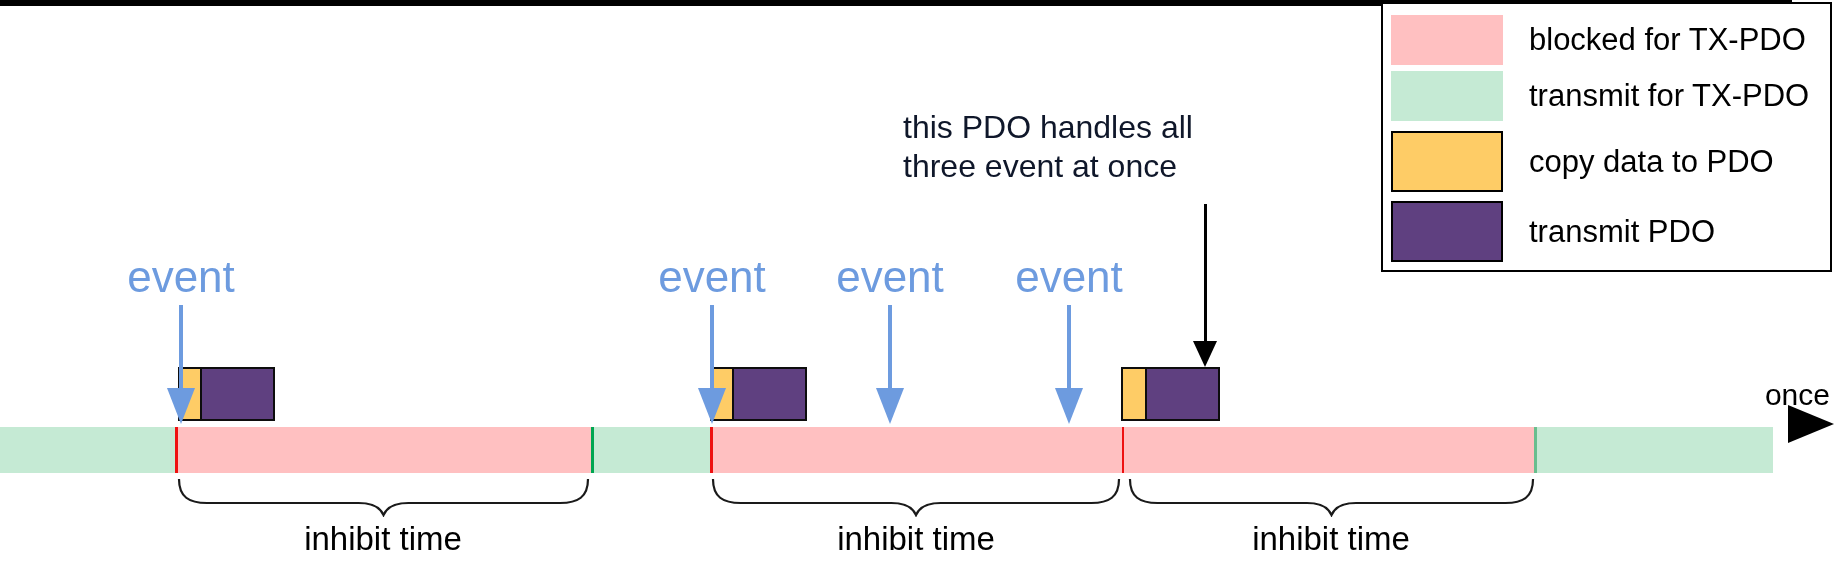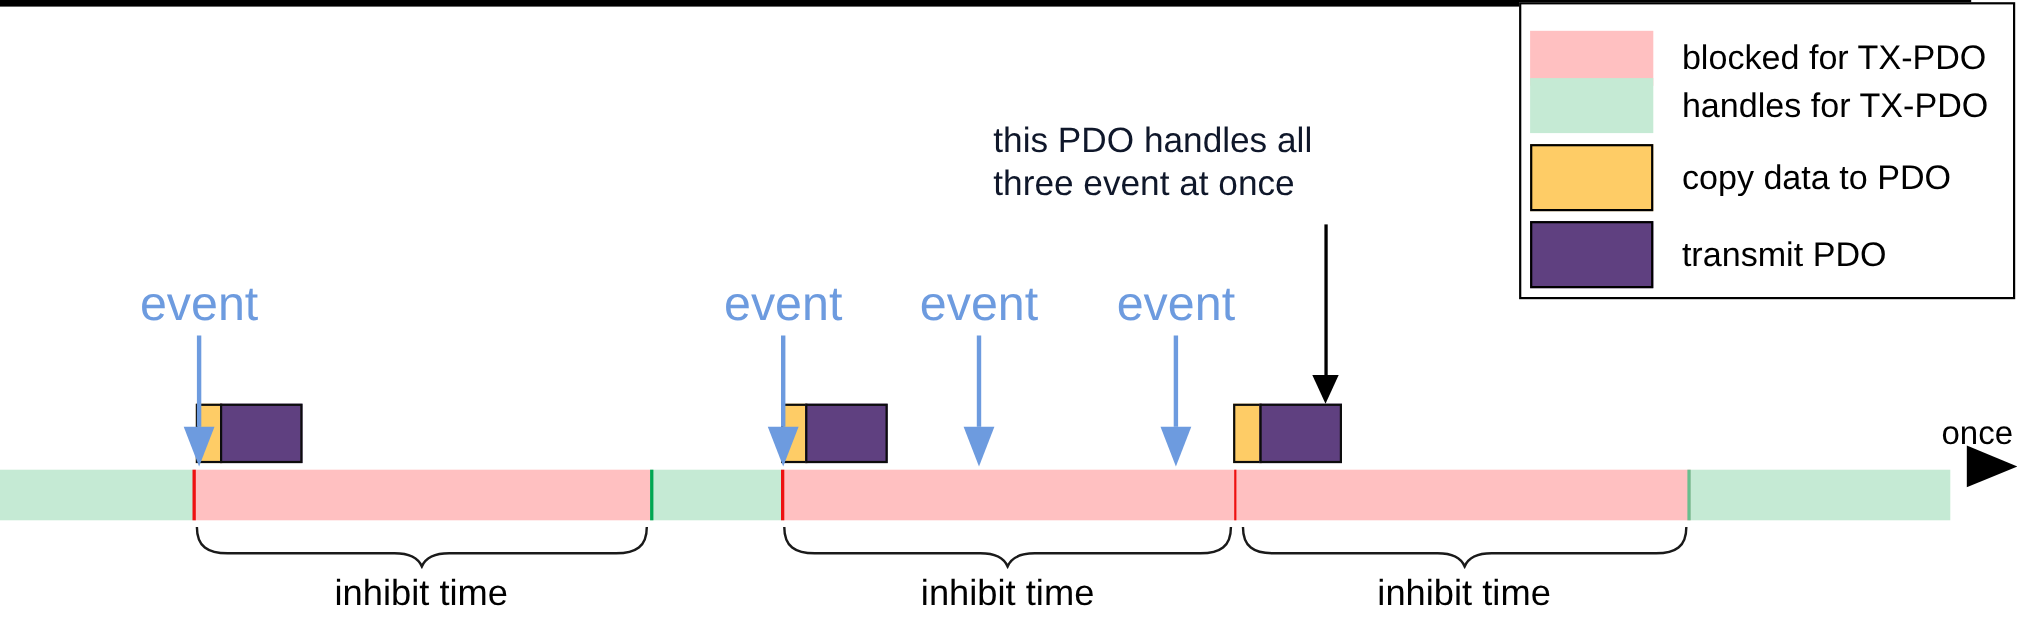--- a/index.html
+++ b/index.html
@@ -136,21 +136,21 @@
     position: absolute; left: 1381px; top: 2px;
     width: 451px; height: 270px;
     box-sizing: border-box;
     border: 2px solid #000;
     background: #fff;
   }
   .legend-row {
     position: absolute; left: 8px; right: 4px;
     display: flex; align-items: center; gap: 26px;
   }
-  .lr1 { top: 24px;   height: 50px; }
+  .lr1 { top: 11px;   height: 50px; }
   .lr2 { top: 67px;  height: 50px; }
   .lr3 { top: 127px; height: 61px; }
   .lr4 { top: 197px; height: 61px; }
   .swatch { width: 112px; height: 100%; flex: 0 0 112px; box-sizing: border-box; }
   .sw-blocked  { background: var(--blocked_pink); }
   .sw-allowed  { background: var(--allowed_green); }
   .sw-copy     { background: var(--copy_yellow);     border: 2px solid #000; }
   .sw-transmit { background: var(--transmit_purple); border: 2px solid #000; }
   .legend-label { font-size: 31px; color: #000; white-space: nowrap; }
 </style>
@@ -223,21 +223,21 @@
   <div class="inhibit-label il2">inhibit time</div>
   <div class="inhibit-label il3">inhibit time</div>
 
   <div class="legend">
     <div class="legend-row lr1">
       <span class="swatch sw-blocked"></span>
       <span class="legend-label">blocked for TX-PDO</span>
     </div>
     <div class="legend-row lr2">
       <span class="swatch sw-allowed"></span>
-      <span class="legend-label">handles for TX-PDO</span>
+      <span class="legend-label">transmit for TX-PDO</span>
     </div>
     <div class="legend-row lr4">
       <span class="swatch sw-transmit"></span>
       <span class="legend-label">transmit PDO</span>
     </div>
     <div class="legend-row lr3">
       <span class="swatch sw-copy"></span>
       <span class="legend-label">copy data to PDO</span>
     </div>
   </div>

